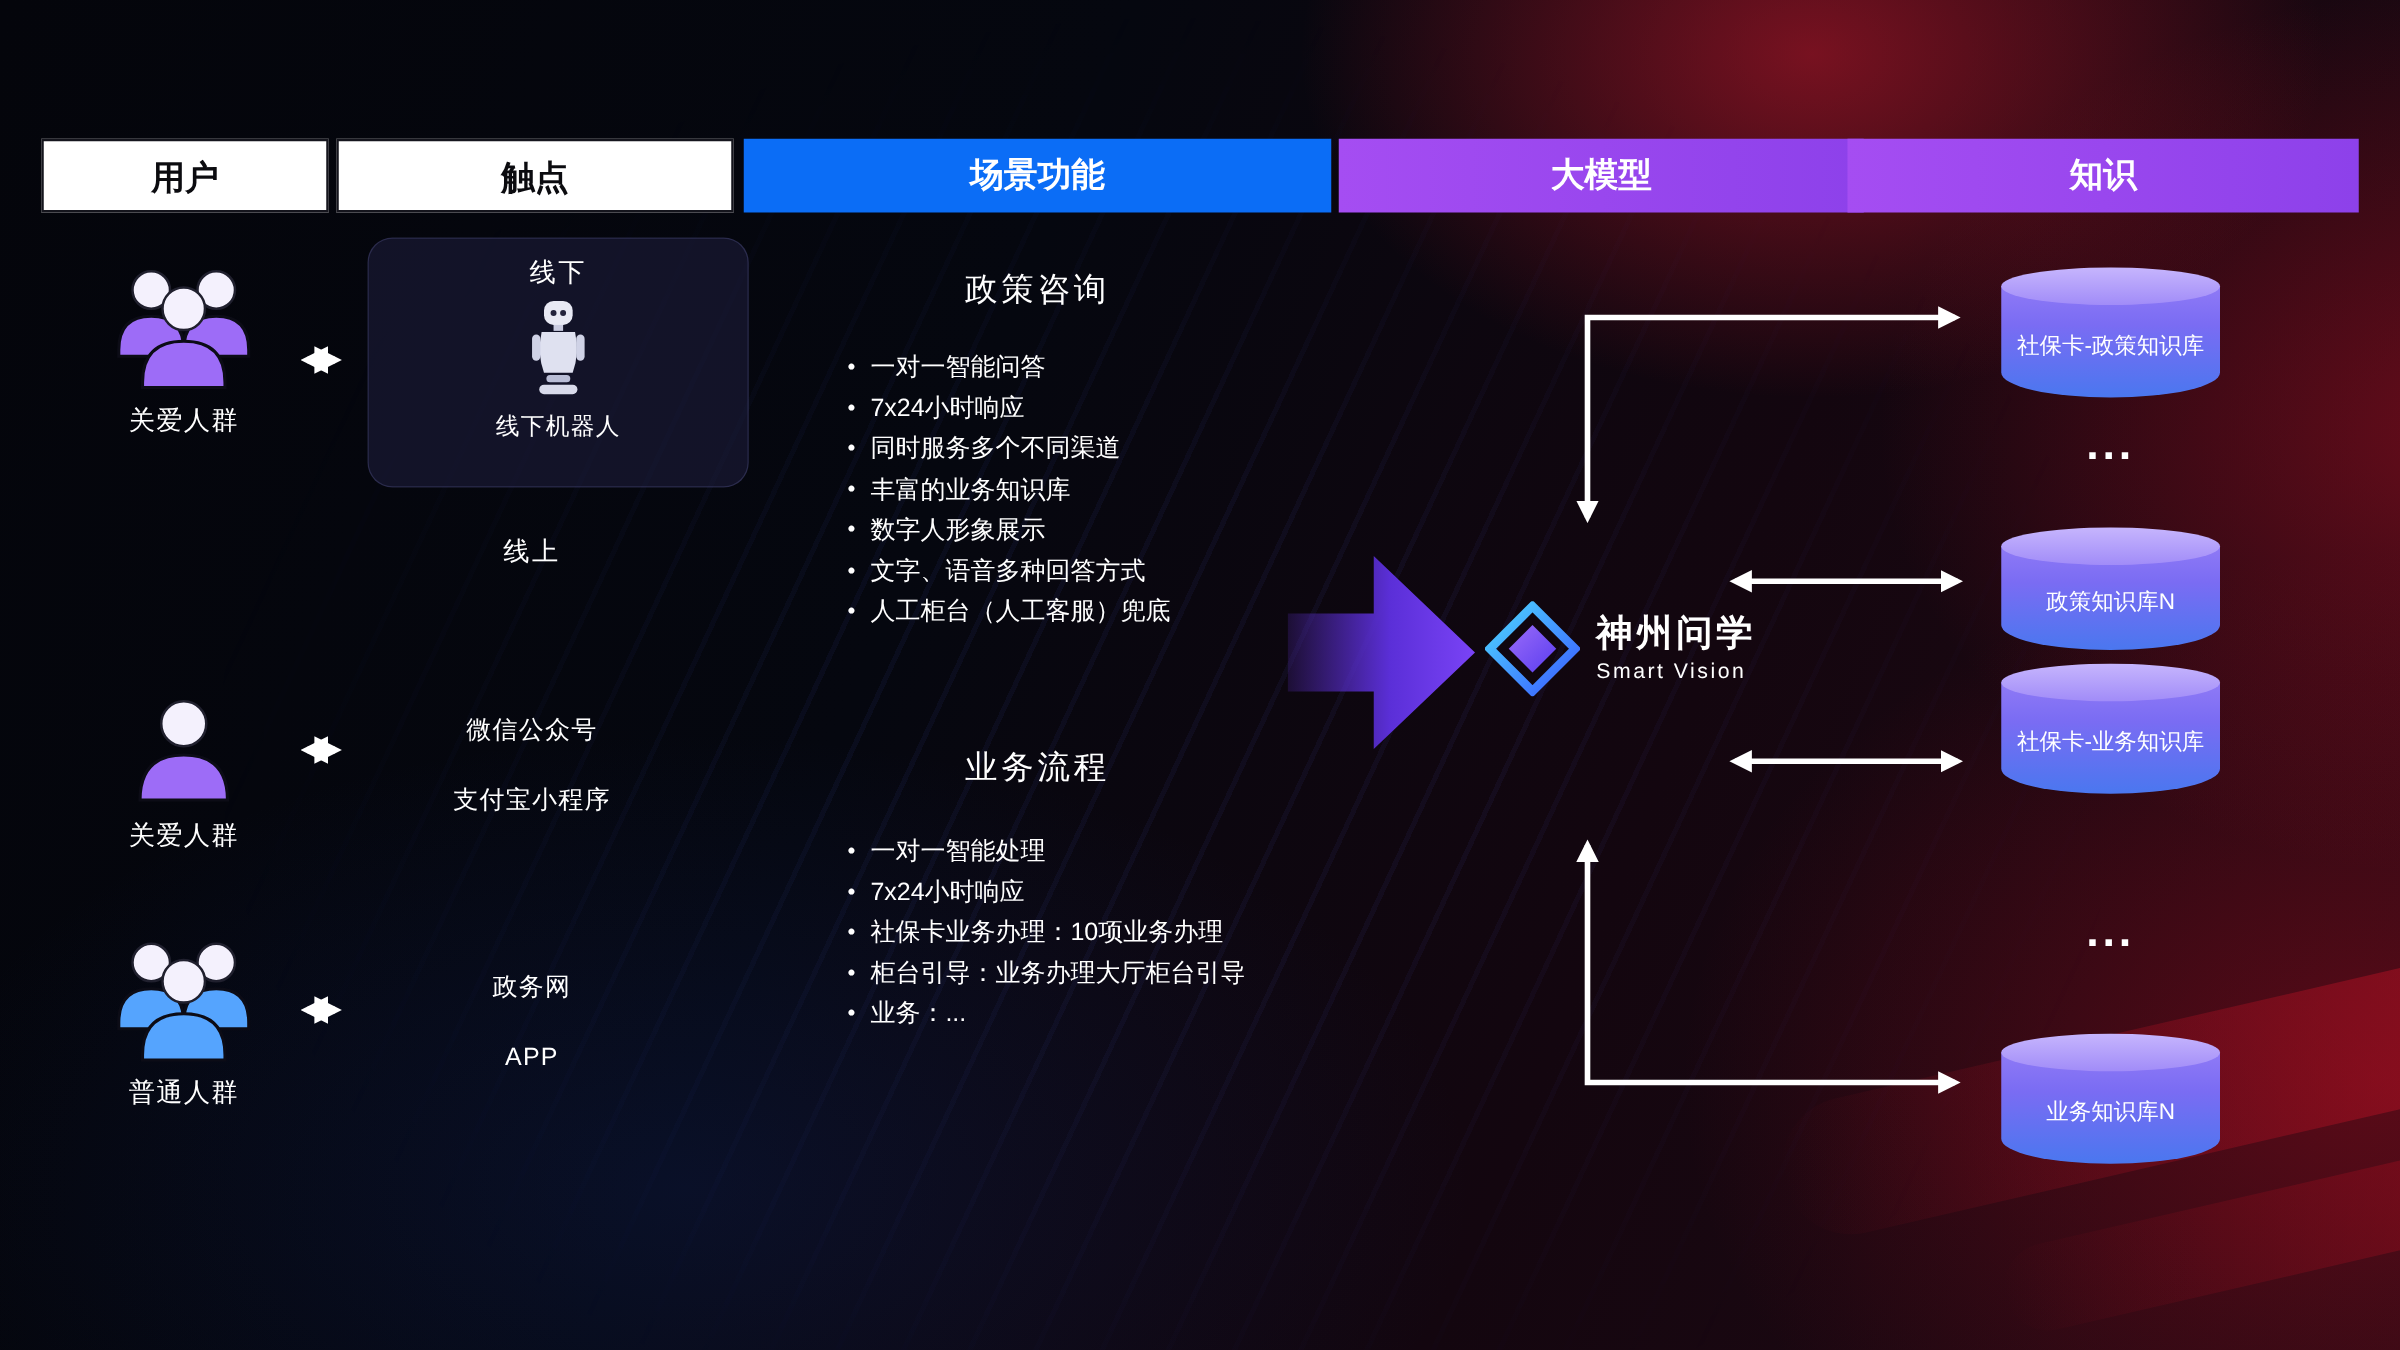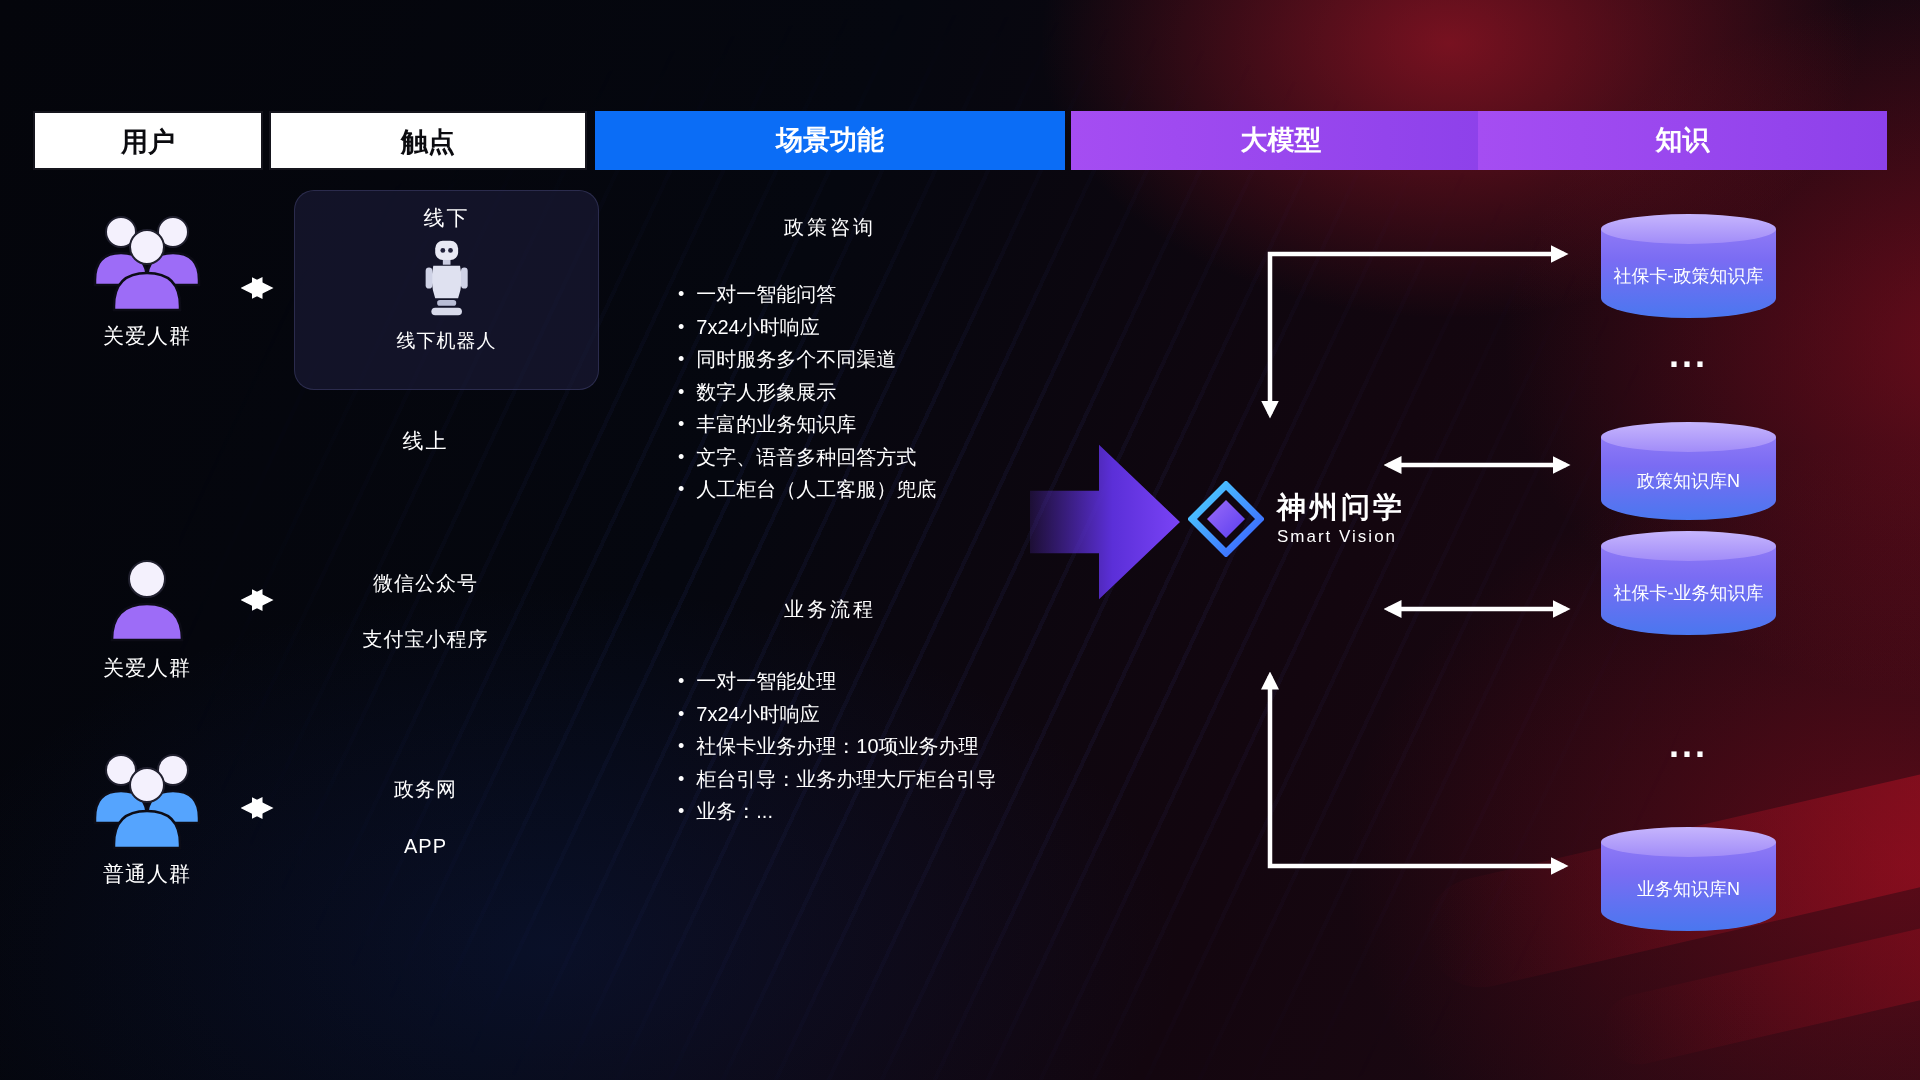--- a/index.html
+++ b/index.html
@@ -58,21 +58,21 @@
   .robot-icon{height:86px;margin-top:5px;}
   .tp-box .t2{margin-top:5px;font-size:19px;letter-spacing:1px;}
   .tp-text{position:absolute;left:294px;width:263px;text-align:center;font-size:20px;letter-spacing:1px;}
   .tp-online{top:427px;font-size:21px;letter-spacing:2px;}
   .tp-wechat{top:570px;}
   .tp-alipay{top:626px;}
   .tp-gov{top:776px;}
   .tp-app{top:835px;}
 
   
-  .sc-title{position:absolute;left:595px;width:470px;text-align:center;font-size:20px;letter-spacing:3px;}
+  .sc-title{position:absolute;left:595px;width:470px;text-align:center;font-size:26px;letter-spacing:3px;}
   .sc-t1{top:214px;}
   .sc-t2{top:596px;}
   .sc-list{position:absolute;left:678px;list-style:none;margin:0;padding:0;font-size:20px;}
   .sc-l1{top:278px;}
   .sc-l2{top:665px;}
   .sc-list li{height:32.5px;line-height:32.5px;white-space:nowrap;}
   .sc-list li::before{content:"•";margin-right:12px;font-size:18px;position:relative;top:-1px;}
 
   
   .big-arrow{position:absolute;left:1030px;top:430px;width:150px;height:184px;
@@ -176,22 +176,22 @@
   <div class="tp-text tp-wechat">微信公众号</div>
   <div class="tp-text tp-alipay">支付宝小程序</div>
   <div class="tp-text tp-gov">政务网</div>
   <div class="tp-text tp-app">APP</div>
 
   <div class="sc-title sc-t1">政策咨询</div>
   <ul class="sc-list sc-l1">
     <li>一对一智能问答</li>
     <li>7x24小时响应</li>
     <li>同时服务多个不同渠道</li>
+    <li>丰富的业务知识库</li>
     <li>数字人形象展示</li>
-    <li>丰富的业务知识库</li>
     <li>文字、语音多种回答方式</li>
     <li>人工柜台（人工客服）兜底</li>
   </ul>
 
   <div class="sc-title sc-t2">业务流程</div>
   <ul class="sc-list sc-l2">
     <li>一对一智能处理</li>
     <li>7x24小时响应</li>
     <li>社保卡业务办理：10项业务办理</li>
     <li>柜台引导：业务办理大厅柜台引导</li>

